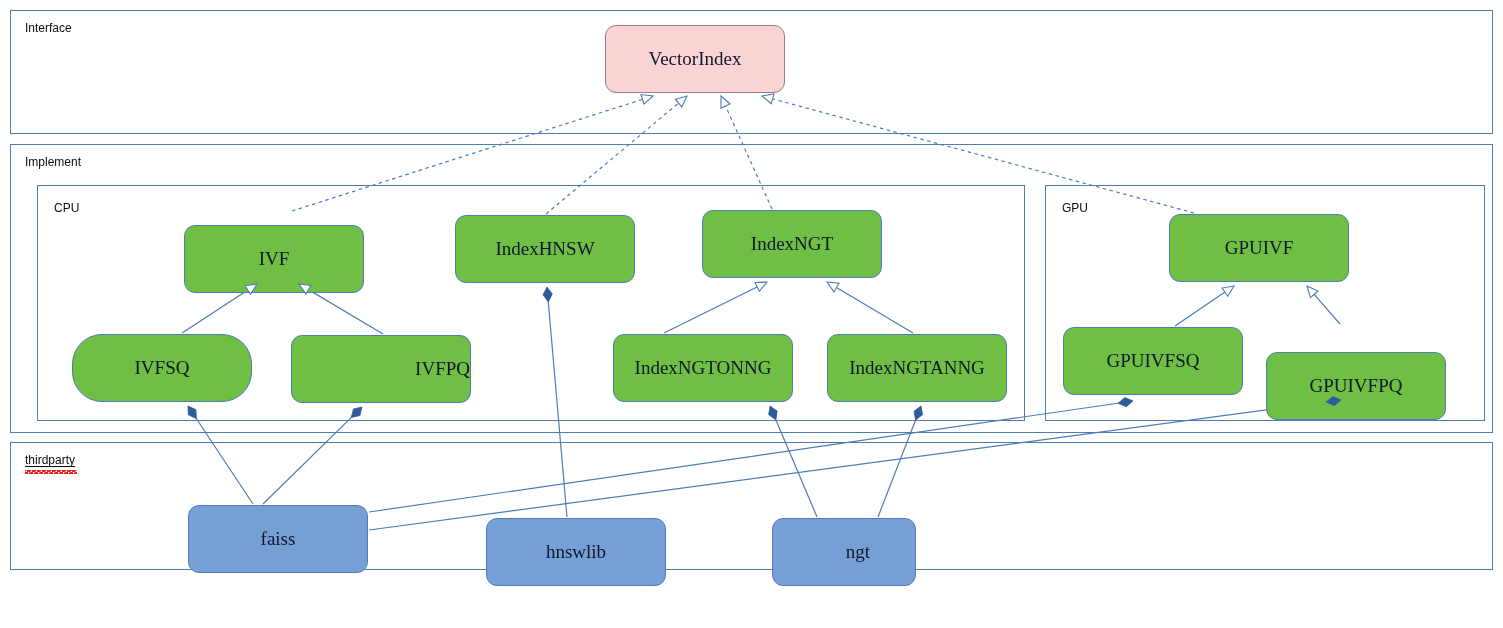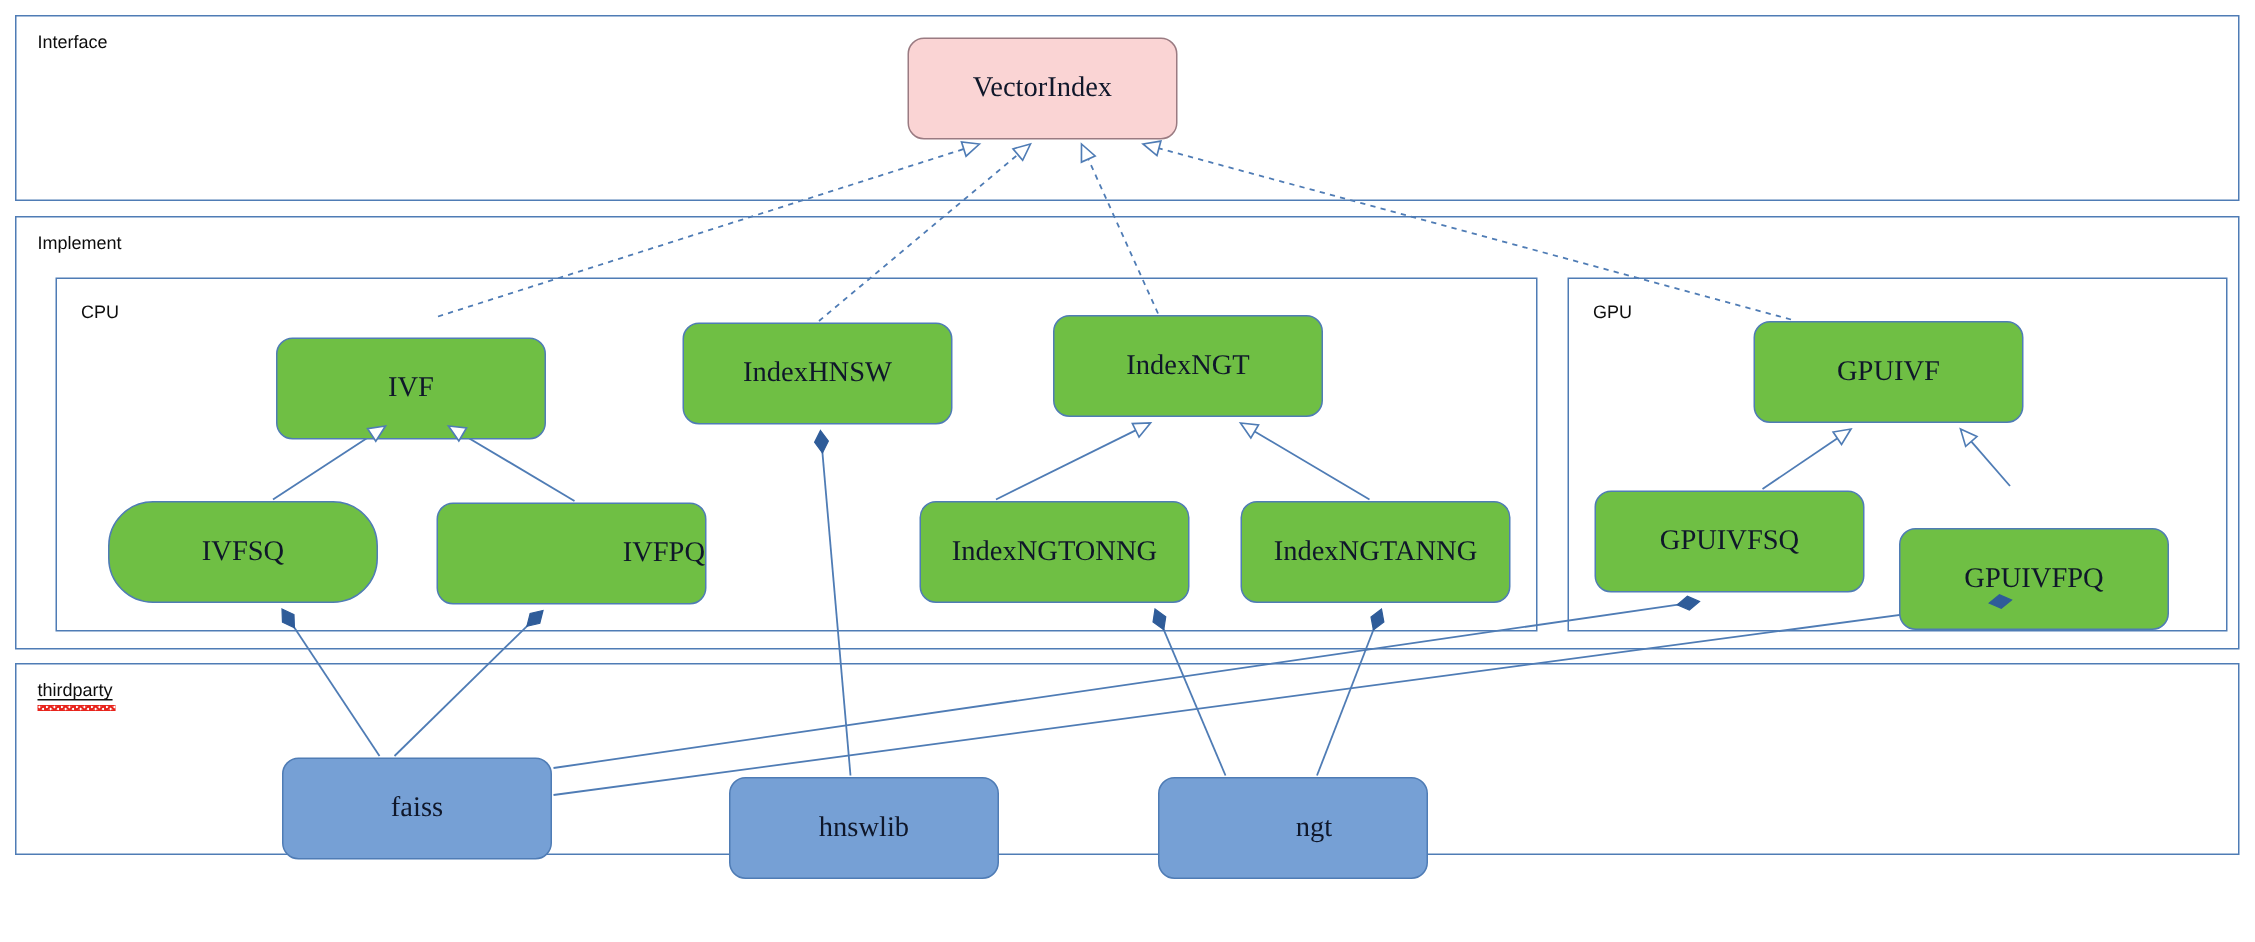--- a/index.html
+++ b/index.html
@@ -174,21 +174,21 @@
       </div>
       <div class="node impl" style="left: 1266px; top: 308px; width: 180px; height: 68px; margin-top: 44px;">
         <span>GPUIVFPQ</span>
       </div>
       <div class="node thirdp" style="left: 188px; top: 505px; width: 180px; height: 68px;">
         <span>faiss</span>
       </div>
       <div class="node thirdp" style="left: 486px; top: 518px; width: 180px; height: 68px;">
         <span>hnswlib</span>
       </div>
-      <div class="node thirdp" style="left: 772px; top: 518px; width: 180px; height: 68px; padding-left: 28px;">
+      <div class="node thirdp" style="left: 772px; top: 518px; width: 144px; height: 68px; padding-left: 28px;">
         <span>ngt</span>
       </div>
     </div>
 
   <svg id="edges-over" viewBox="0 0 1503 628" xmlns="http://www.w3.org/2000/svg">
       <polygon points="653,96 644.0366132838898,104.1029438216897 641.0013085949832,94.57472649390473" fill="#ffffff" stroke="#4f7cb5" stroke-width="1.1"></polygon>
       <polygon points="687,96 681.7732356828495,106.89407796800458 675.3553565005003,99.2252562331636" fill="#ffffff" stroke="#4f7cb5" stroke-width="1.1"></polygon>
       <polygon points="721,96 730.0824173979454,103.96929697084373 720.9677356397942,108.08300289708897" fill="#ffffff" stroke="#4f7cb5" stroke-width="1.1"></polygon>
       <polygon points="762,96 773.924567469761,94.04943837341179 771.3104127124778,103.70170209261121" fill="#ffffff" stroke="#4f7cb5" stroke-width="1.1"></polygon>
       <polygon points="257,284 250.52591471987714,294.20226542419357 245.05642887977334,285.83060342403473" fill="#ffffff" stroke="#4f7cb5" stroke-width="1.1"></polygon>

